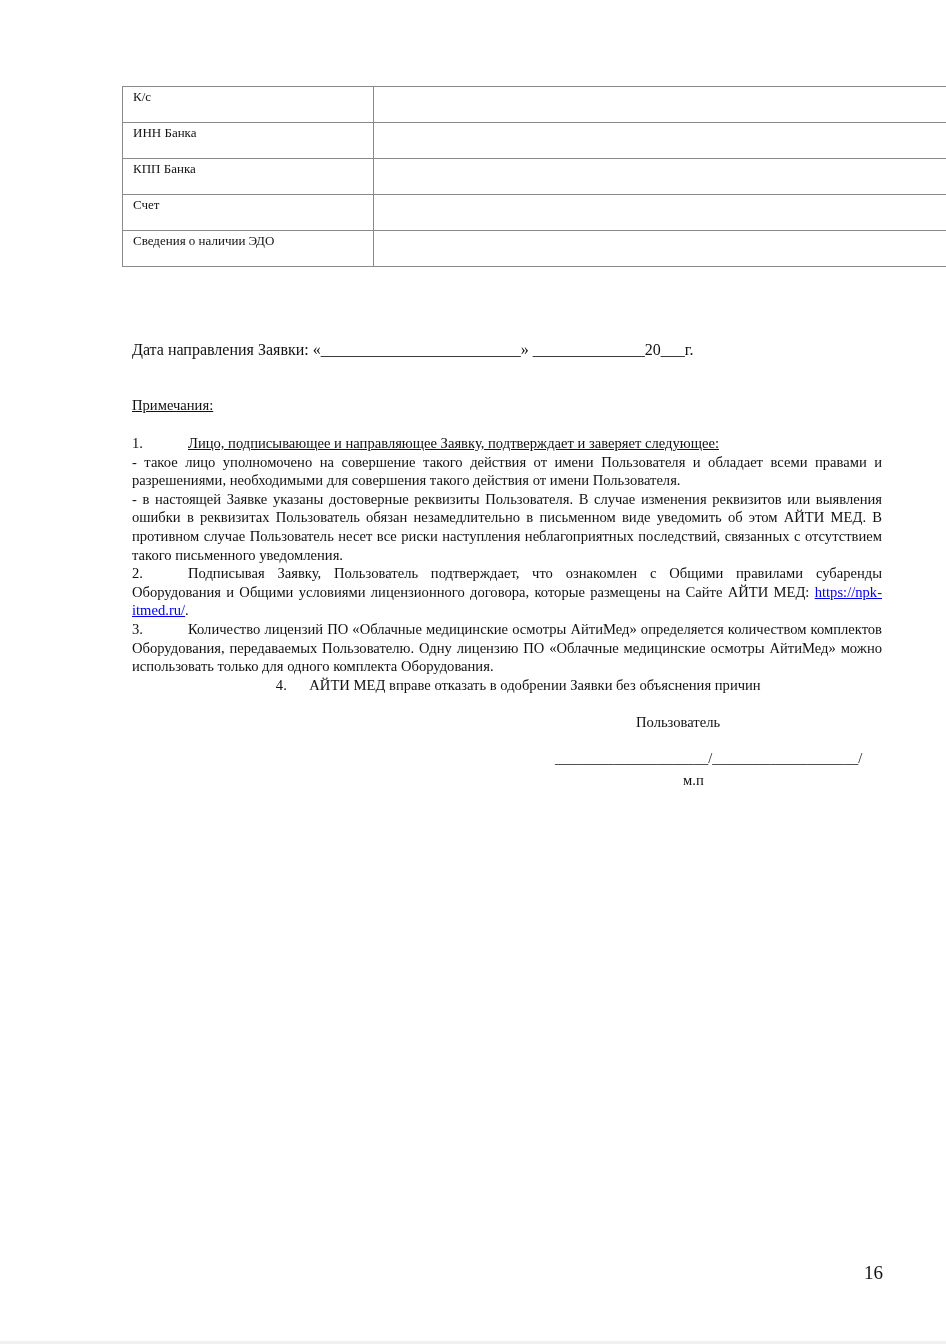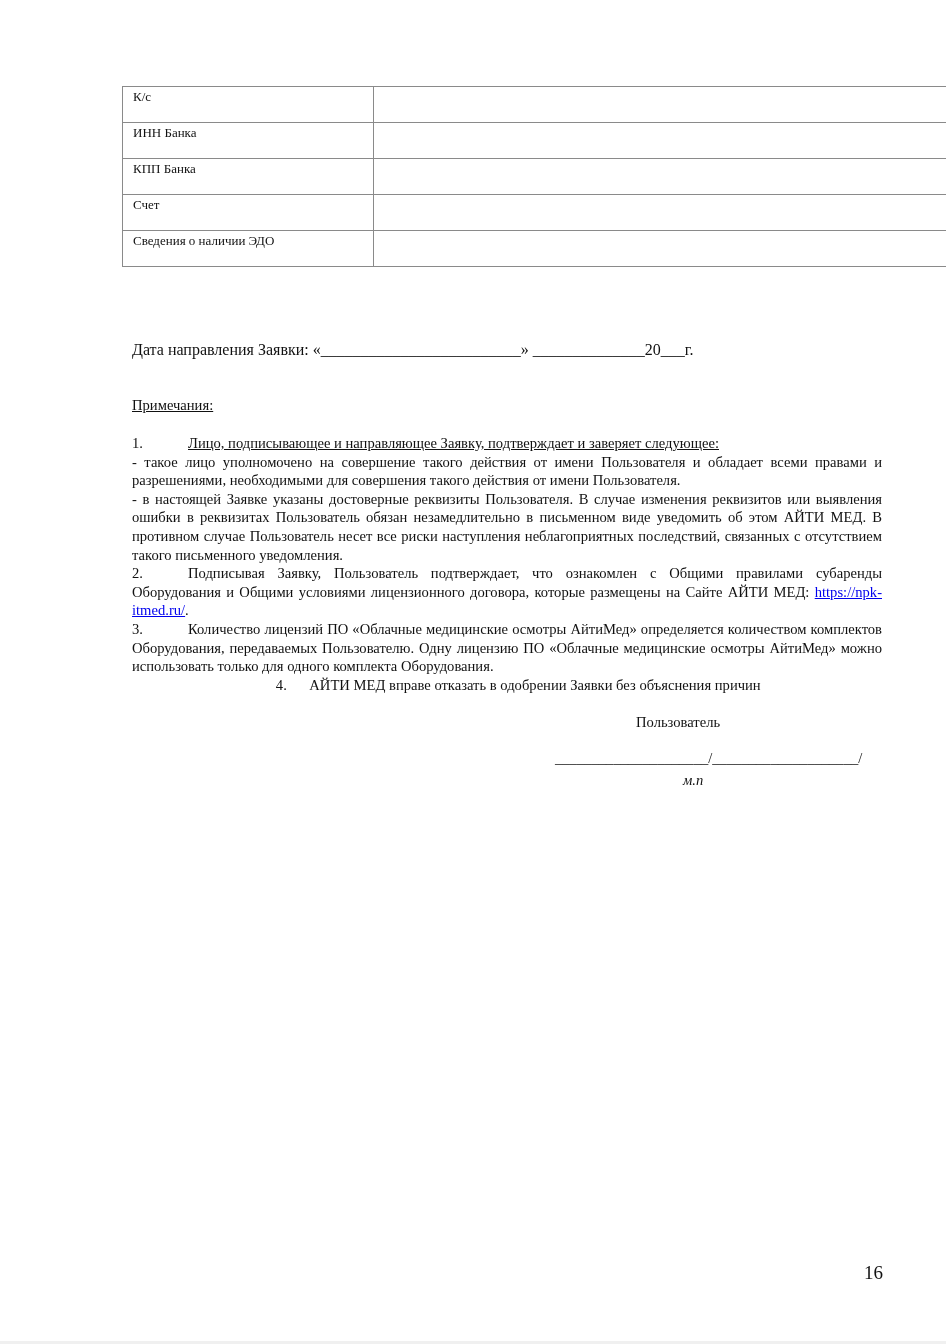--- a/index.html
+++ b/index.html
@@ -21,21 +21,21 @@
   .notes-title { position:absolute; left:132px; top:397px; font-size:14.6px; text-decoration:underline; }
   .notes {
     position:absolute; left:132px; top:434px; width:750px; font-size:14.6px; line-height:18.6px;
     text-align:justify;
   }
   .notes p { margin:0; }
   .notes .num { display:inline-block; width:56px; }
   .notes a { color:#0000ee; text-decoration:underline; }
   .sig-role { position:absolute; left:636px; top:714px; font-size:14.6px; }
   .sig-line { position:absolute; left:555px; top:750px; font-size:14.6px; white-space:pre; }
-  .stamp { position:absolute; left:683px; top:772px; font-size:14.6px;font-style:italic; }
+  .stamp { position:absolute; left:683px; top:772px; font-size:14.6px; }
   .page-num { position:absolute; left:864px; top:1262px; font-size:19px; }
 </style>
 </head>
 <body>
 
 <table class="req">
   <tbody>
     <tr>
       <td class="label">К/с</td>
       <td></td>

